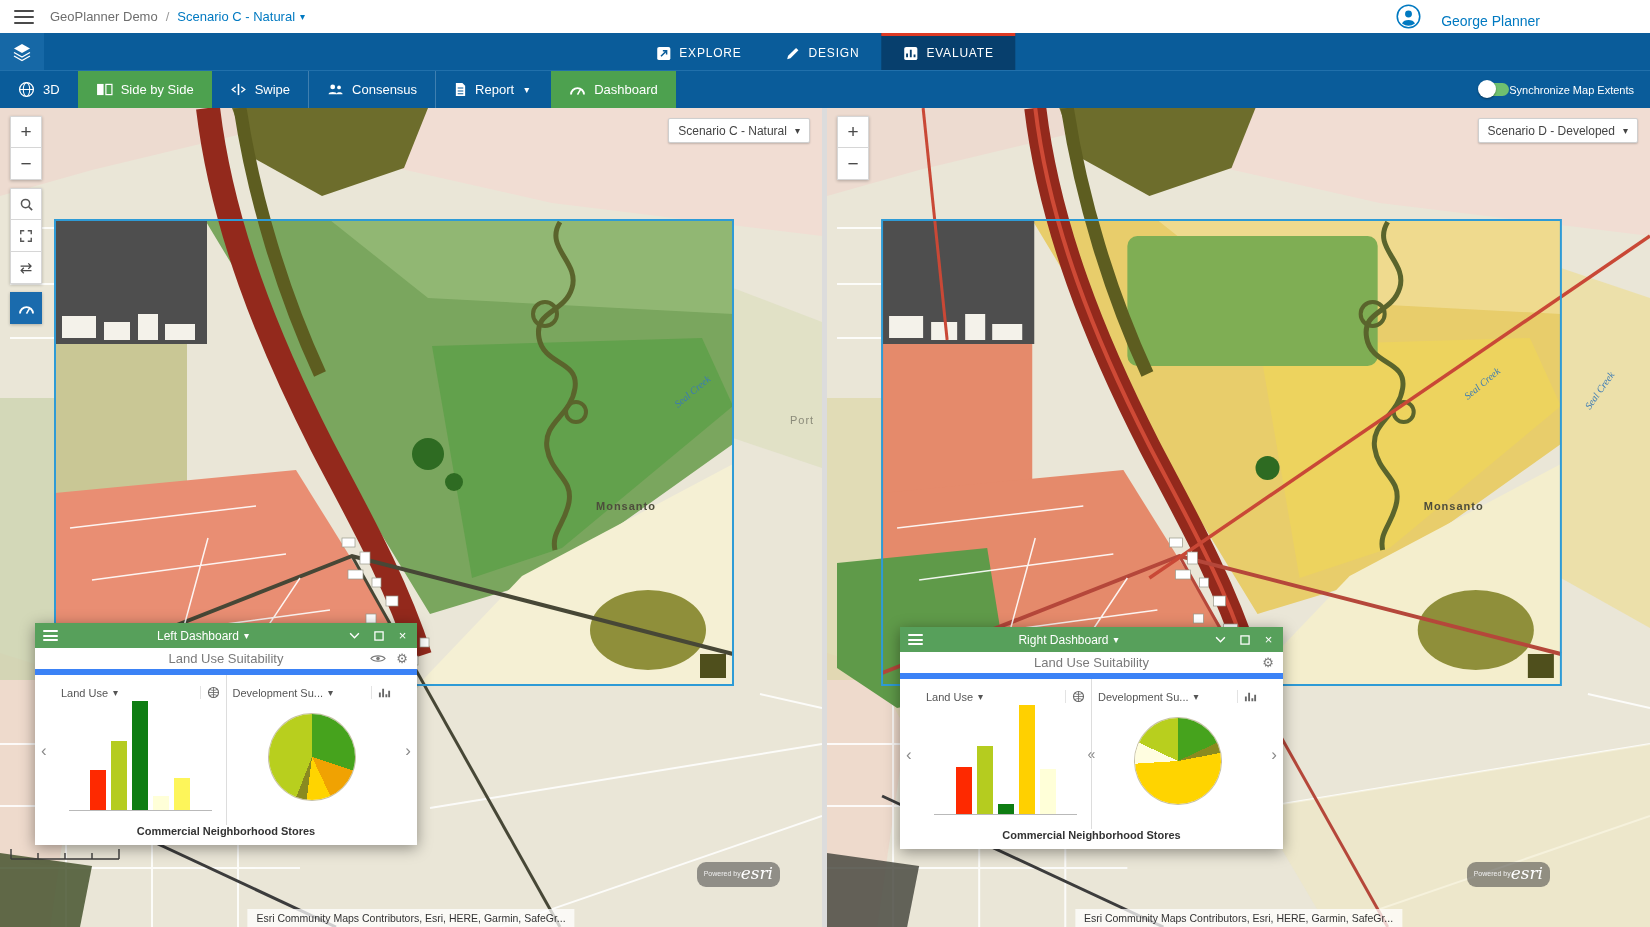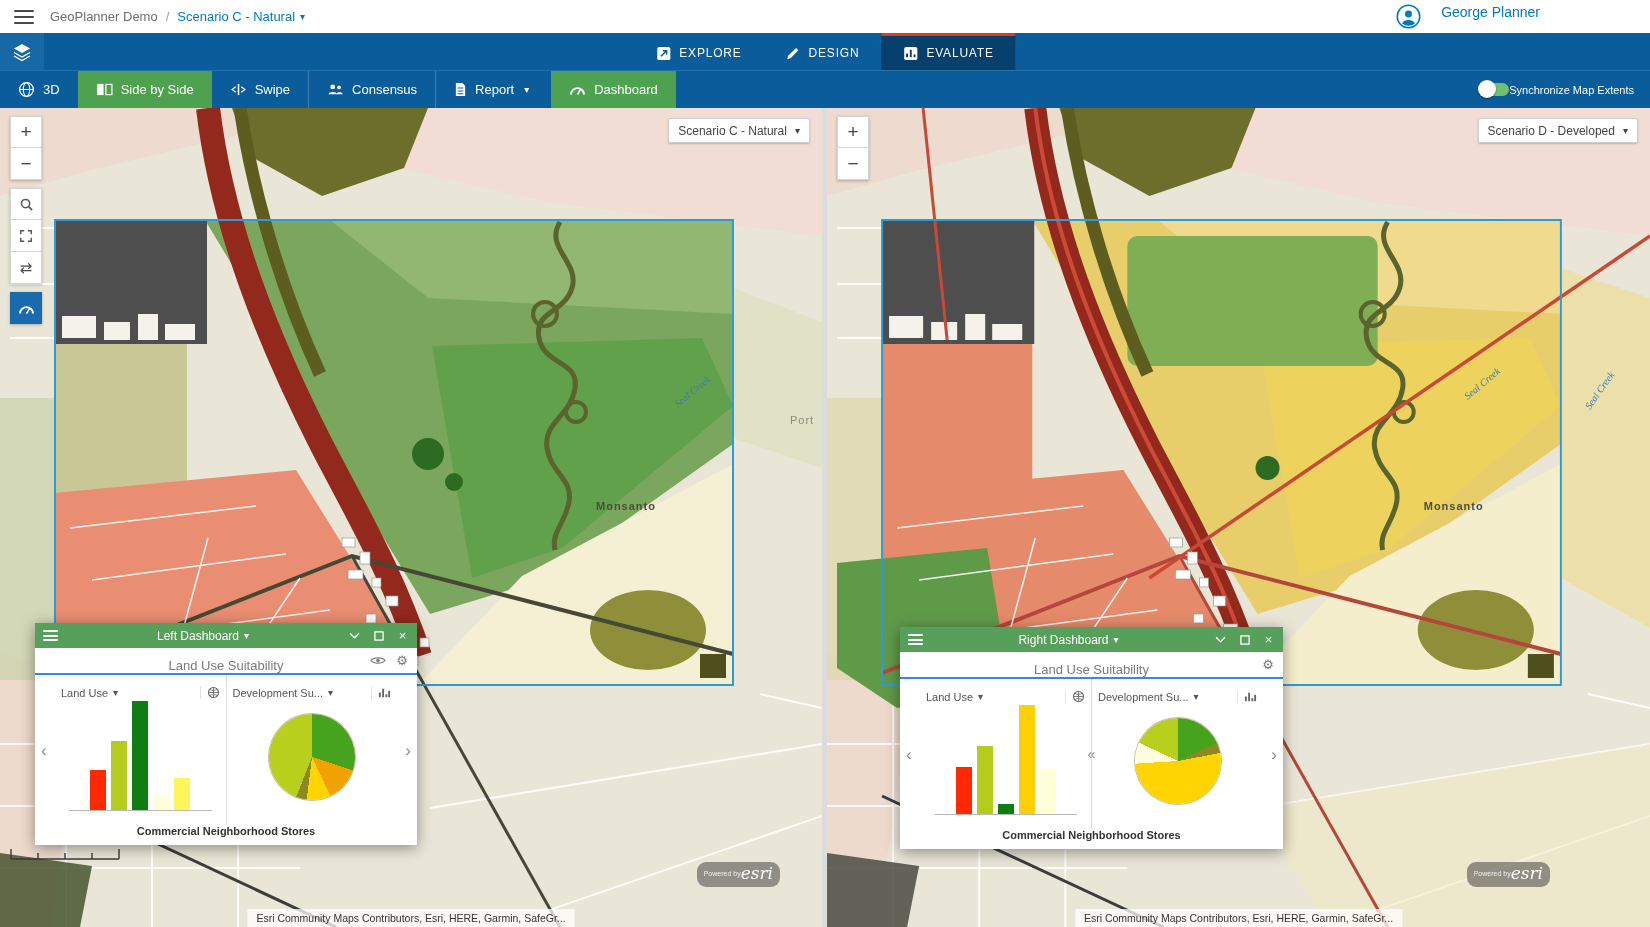--- a/index.html
+++ b/index.html
@@ -6,21 +6,21 @@
 html,body{width:1650px;height:927px;overflow:hidden;font-family:"Liberation Sans",sans-serif;background:#fff}
 
 .topbar{height:33px;background:#fff;display:flex;align-items:center;padding:0 14px;position:relative;z-index:40}
 .hamburger{width:20px;height:14px;display:flex;flex-direction:column;justify-content:space-between;cursor:pointer}
 .hamburger span{display:block;height:2px;background:#4a4a4a;border-radius:1px}
 .breadcrumb{display:flex;align-items:center;gap:8px;margin-left:16px;font-size:13px}
 .bc-app{color:#6e6e6e}
 .bc-sep{color:#9a9a9a}
 .bc-scenario{color:#0079c1;display:flex;align-items:center;gap:5px;cursor:pointer}
 .caret{font-size:10px;line-height:1}
-.user{margin-left:auto;margin-right:96px;display:flex;align-items:flex-start;gap:20px;cursor:pointer}
+.user{margin-left:auto;margin-right:96px;display:flex;align-items:flex-end;gap:20px;cursor:pointer}
 .avatar{width:25px;height:25px;display:flex}
 .username{color:#0079c1;font-size:14px}
 
 .navbar{height:37px;background:#0a5c9a;display:flex;align-items:stretch;position:relative;z-index:39}
 .layers-btn{width:44px;display:flex;align-items:center;justify-content:center;background:#1668a6;cursor:pointer}
 .tabs{position:absolute;left:50%;transform:translateX(-50%);display:flex;height:100%}
 .tab{display:flex;align-items:center;gap:8px;padding:0 22px;color:#fff;font-size:12px;letter-spacing:.8px;border-top:3px solid transparent;cursor:pointer}
 .tab.active{background:#073f6d;border-top-color:#de3a24}
 
 .toolbar{height:38px;background:#0a5c9a;display:flex;align-items:stretch;border-top:1px solid #2170ab;position:relative;z-index:38}
@@ -60,21 +60,21 @@
 
 .dashboard{position:absolute;width:382px;height:222px;background:#fff;box-shadow:0 3px 14px rgba(0,0,0,.4);z-index:25;display:flex;flex-direction:column}
 .dashboard.dl{left:35px;top:623px}
 .dashboard.dr{left:900px;top:627px;width:383px}
 .dash-head{height:25px;background:#57a05b;display:flex;align-items:center;padding:0 8px;color:#fff;cursor:move}
 .dash-head .hamburger{width:15px;height:11px}
 .dash-head .hamburger span{background:#fff;height:2px}
 .dash-head-title{flex:1;text-align:center;font-size:12px;display:flex;align-items:center;justify-content:center;gap:5px;cursor:pointer}
 .dash-win-icons{display:flex;align-items:center;gap:11px}
 .dash-win-icons .wic{display:flex;align-items:center;justify-content:center;width:13px;height:13px;cursor:pointer;color:#fff;font-size:13px;line-height:1}
-.dash-title{height:27px;display:flex;align-items:flex-end;justify-content:center;font-size:13px;color:#7a7a7a;position:relative;border-bottom:2px solid #3b82f6}
+.dash-title{height:27px;display:flex;align-items:center;justify-content:center;font-size:13px;color:#7a7a7a;position:relative;border-bottom:6px solid #3b82f6}
 .dash-title-icons{position:absolute;right:9px;top:0;height:100%;display:flex;align-items:center;gap:10px;color:#7a7a7a}
 .dash-title-icons .tic{cursor:pointer;display:flex;align-items:center;font-size:13px}
 .dash-charts{position:relative;flex:1;display:flex;padding:0 20px}
 .chart-card{flex:1;display:flex;flex-direction:column;padding:2px 6px 0}
 .chart-card.second{border-left:1px solid #ddd}
 .card-head{height:22px;display:flex;align-items:flex-end;justify-content:space-between;font-size:11px;color:#555}
 .card-label{display:flex;align-items:center;gap:5px;cursor:pointer;overflow:hidden;white-space:nowrap}
 .card-icon{color:#777;display:flex;cursor:pointer;border-left:1px solid #e3e3e3;padding-left:6px}
 .barchart{flex:1;display:flex;align-items:flex-end;justify-content:center;gap:5px;border-bottom:1px solid #b9b9b9;margin:2px 8px 14px}
 .barchart .bar{width:16px}

